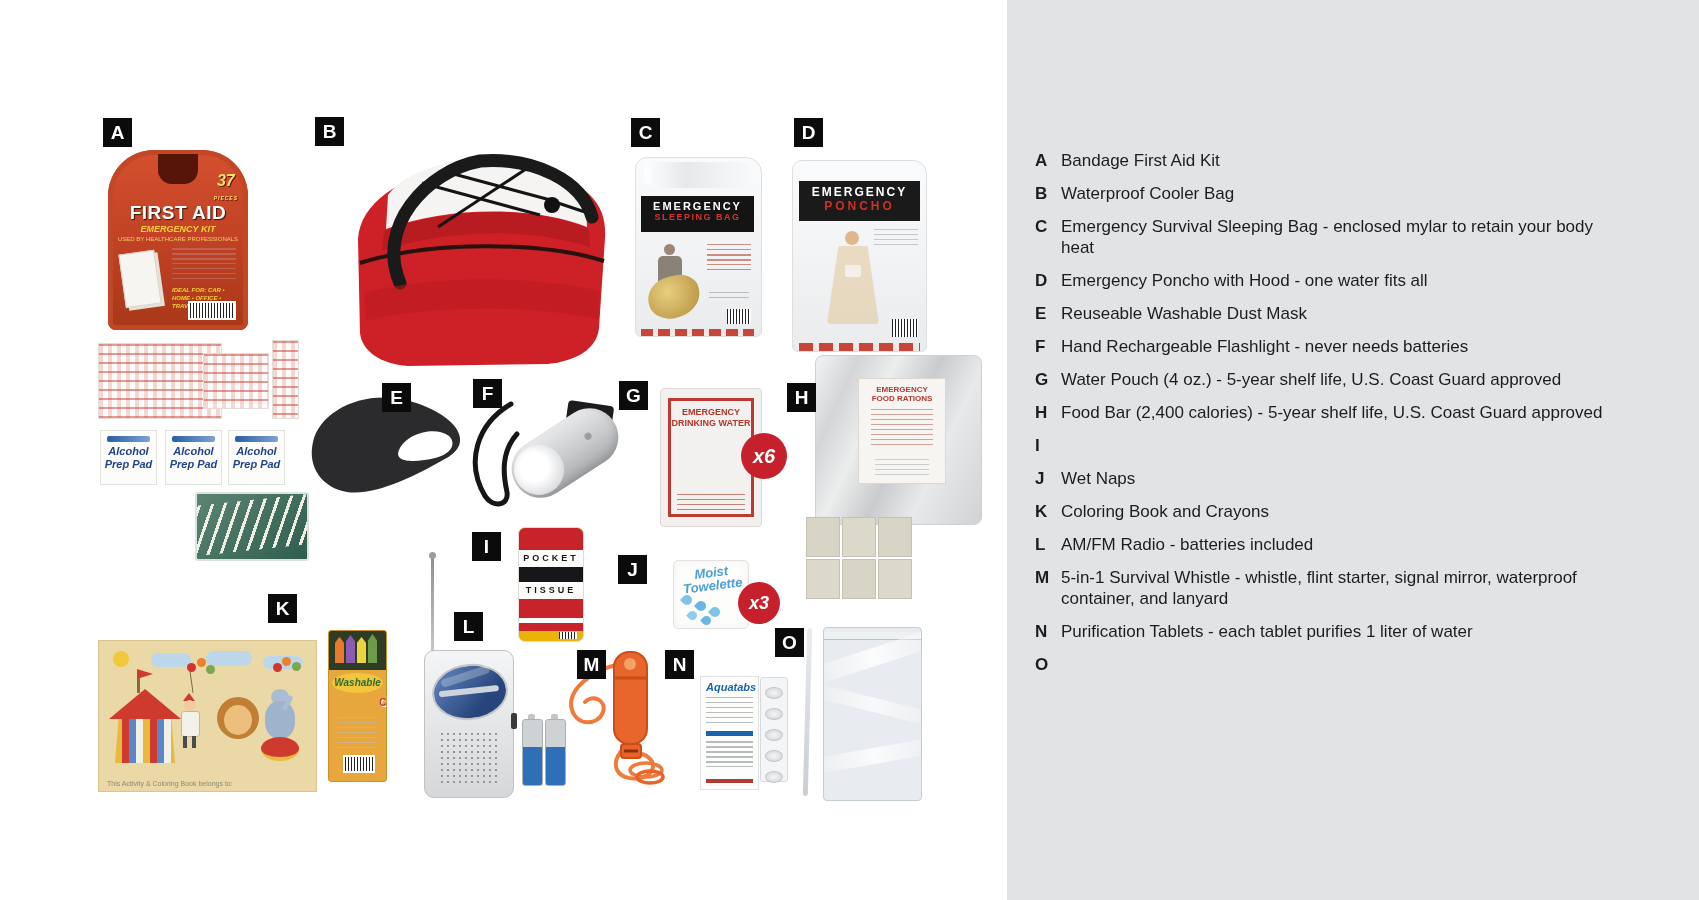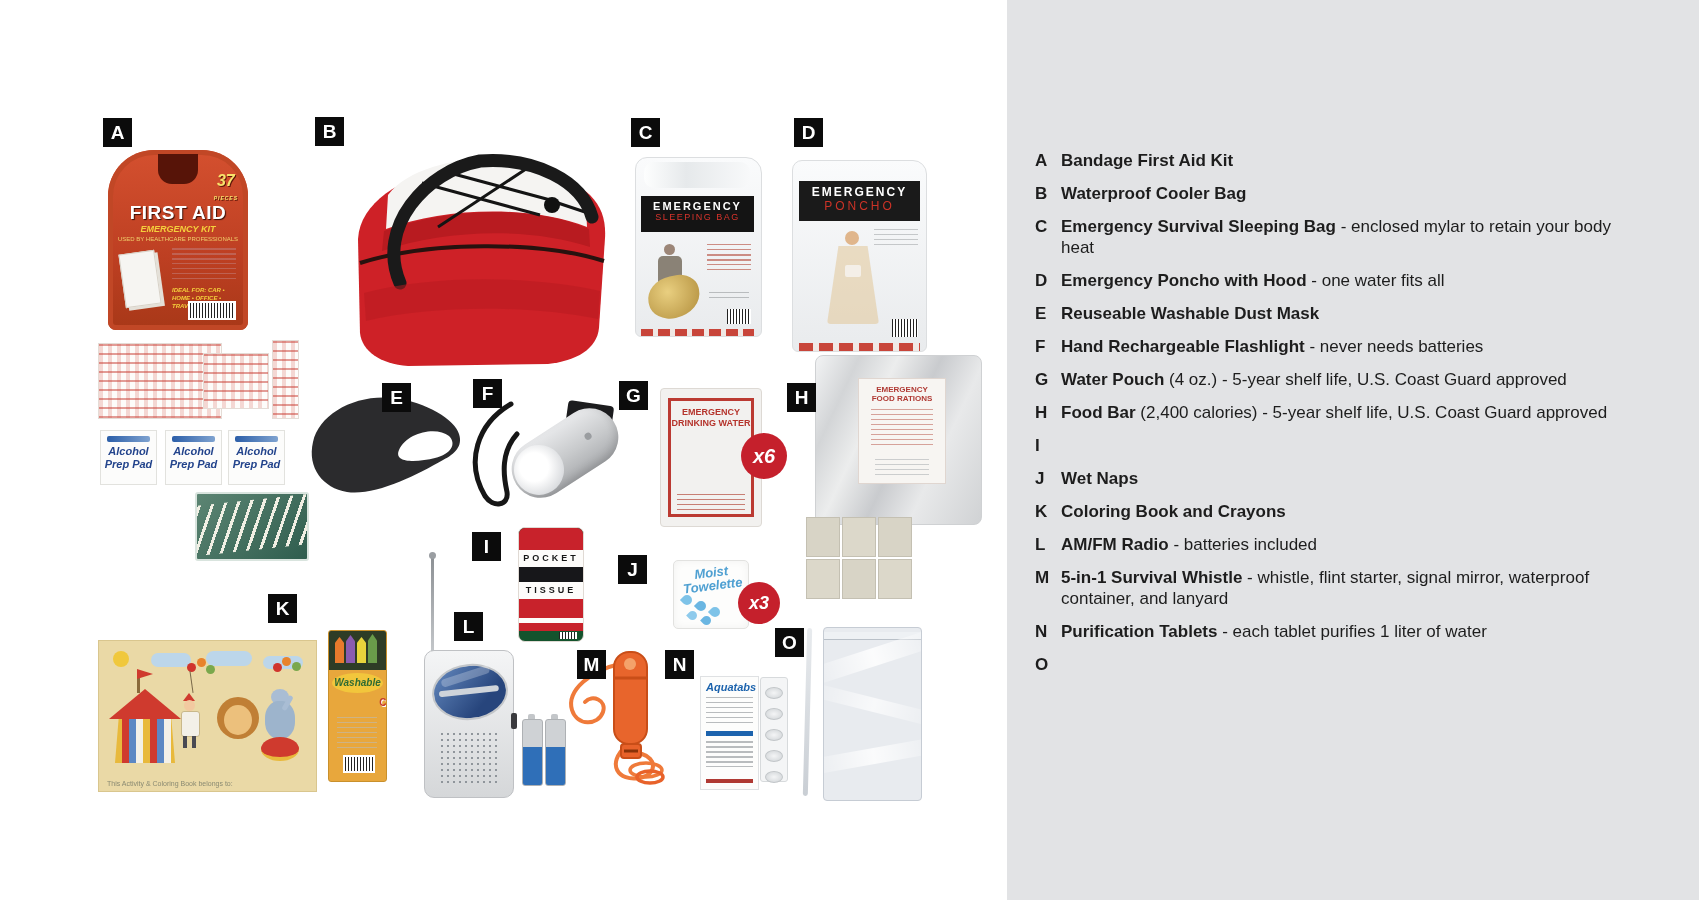--- a/index.html
+++ b/index.html
@@ -8,21 +8,21 @@
   .abs{position:absolute;}
   
   .badge{width:29px;height:29px;background:#0b0b0b;color:#fff;font-weight:bold;font-size:19px;
          display:flex;align-items:center;justify-content:center;z-index:30;}
   
   .legend{left:1007px;top:0;width:692px;height:900px;background:#e2e3e5;}
   .legend ul{list-style:none;margin:0;padding:150px 32px 0 28px;}
   .legend li{display:flex;margin-bottom:12px;font-size:17px;line-height:21px;color:#1d1d1d;}
   .legend .ltr{width:26px;font-weight:bold;flex-shrink:0;}
   .legend .txt{flex:1;max-width:560px;}
-  .legend .txt b{font-weight:bold;}
+  .legend .txt b{font-weight:normal;}
   
   .pkg{background:linear-gradient(180deg,#fafbfc,#e9ebed);border:1px solid #dcdee0;border-radius:8px;}
   .barcode{background:repeating-linear-gradient(90deg,#222 0 1px,#fff 1px 3px);}
   .tinylines{background:repeating-linear-gradient(180deg,#b9bcbe 0 1.5px,transparent 1.5px 5px);}
   .redlines{background:repeating-linear-gradient(180deg,#c06a5e 0 1.5px,transparent 1.5px 5px);}
   .circlebadge{background:#c5202c;color:#fff;border-radius:50%;display:flex;align-items:center;
                justify-content:center;font-weight:bold;font-style:italic;z-index:20;}
   .bandage{background:#fdfcfa;border:1px solid #e4dcd6;
            background-image:repeating-linear-gradient(180deg,rgba(200,60,50,.5) 0 2px,transparent 2px 9px),
            repeating-linear-gradient(90deg,rgba(220,120,110,.28) 0 4px,transparent 4px 9px);}
@@ -100,35 +100,35 @@
     <circle cx="222" cy="62" r="8" fill="#111"></circle>
     <path d="M228 60 L258 70" stroke="#141414" stroke-width="3"></path>
     <path d="M70 140 C46 84 96 28 150 18 M150 18 C205 14 252 38 262 74" stroke="#1a1a1a" stroke-width="13" fill="none" stroke-linecap="round"></path>
     <path d="M34 150 C100 132 200 132 270 148 L268 176 C200 162 102 162 36 178 Z" fill="#b81b20" opacity=".55"></path>
   </svg>
 
   <div class="abs pkg" style="left:635px;top:157px;width:125px;height:178px;border-radius:12px 16px 6px 6px;">
     <div class="abs" style="left:8px;top:4px;width:106px;height:26px;background:linear-gradient(90deg,#fdfefe,#e6e9eb 40%,#f8f9fa);border-radius:10px;"></div>
     <div class="abs" style="left:5px;top:38px;width:113px;height:36px;background:#141414;text-align:center;">
       <div style="color:#fff;font-weight:bold;font-size:11px;letter-spacing:2px;margin-top:4px;">EMERGENCY</div>
-      <div style="color:#d8342c;font-weight:normal;font-size:9px;letter-spacing:1.5px;">SLEEPING BAG</div>
+      <div style="color:#d8342c;font-weight:bold;font-size:9px;letter-spacing:1.5px;">SLEEPING BAG</div>
     </div>
     <div class="abs" style="left:28px;top:86px;width:11px;height:11px;border-radius:50%;background:#9c8678;"></div>
     <div class="abs" style="left:22px;top:98px;width:24px;height:34px;border-radius:5px;background:#8a8276;"></div>
     <div class="abs redlines" style="right:10px;top:86px;width:44px;height:26px;opacity:.75;"></div>
     <div class="abs" style="left:12px;bottom:18px;width:52px;height:42px;background:radial-gradient(circle at 40% 35%,#e9cf80,#b08c3a);border-radius:50% 40% 55% 45%;transform:rotate(-12deg);"></div>
     <div class="abs tinylines" style="right:12px;bottom:34px;width:40px;height:10px;"></div>
     <div class="abs barcode" style="right:10px;bottom:12px;width:24px;height:15px;"></div>
     <div class="abs" style="left:5px;bottom:0;width:113px;height:7px;background:repeating-linear-gradient(90deg,#c8453a 0 12px,#f0e8e4 12px 17px);"></div>
   </div>
 
   <div class="abs pkg" style="left:792px;top:160px;width:133px;height:190px;border-radius:10px 14px 6px 6px;">
     <div class="abs" style="left:6px;top:20px;width:121px;height:40px;background:#1a1a1a;text-align:center;">
       <div style="color:#fff;font-weight:bold;font-size:12px;letter-spacing:2px;margin-top:4px;">EMERGENCY</div>
-      <div style="color:#cc3327;font-weight:normal;font-size:12px;letter-spacing:3px;">PONCHO</div>
+      <div style="color:#cc3327;font-weight:bold;font-size:12px;letter-spacing:3px;">PONCHO</div>
     </div>
     <div class="abs tinylines" style="right:8px;top:68px;width:44px;height:20px;opacity:.8;"></div>
     <div class="abs" style="left:52px;top:70px;width:14px;height:14px;border-radius:50%;background:#e0b68c;"></div>
     <div class="abs" style="left:34px;top:85px;width:52px;height:78px;background:rgba(226,198,152,.55);clip-path:polygon(22% 0,78% 0,100% 100%,0 100%);border-radius:4px;"></div>
     <div class="abs" style="left:52px;top:104px;width:16px;height:12px;background:#f4efe8;border-radius:2px;"></div>
     <div class="abs barcode" style="right:8px;bottom:14px;width:26px;height:18px;"></div>
     <div class="abs" style="left:6px;bottom:0;width:121px;height:8px;background:repeating-linear-gradient(90deg,#c8453a 0 14px,#f0e8e4 14px 20px);"></div>
   </div>
 
   <svg class="abs" style="left:303px;top:388px;" width="168" height="118" viewBox="0 0 168 118">
@@ -167,21 +167,21 @@
       <div class="abs tinylines" style="left:16px;bottom:8px;width:54px;height:16px;opacity:.7;"></div>
     </div>
   </div>
   <div class="abs" style="left:806px;top:517px;width:32px;height:38px;background:#d8d4c6;border:1px solid #c4c0b2;"></div>
   <div class="abs" style="left:842px;top:517px;width:32px;height:38px;background:#dcd8ca;border:1px solid #c4c0b2;"></div>
   <div class="abs" style="left:878px;top:517px;width:32px;height:38px;background:#d8d4c6;border:1px solid #c4c0b2;"></div>
   <div class="abs" style="left:806px;top:559px;width:32px;height:38px;background:#dcd8ca;border:1px solid #c4c0b2;"></div>
   <div class="abs" style="left:842px;top:559px;width:32px;height:38px;background:#d8d4c6;border:1px solid #c4c0b2;"></div>
   <div class="abs" style="left:878px;top:559px;width:32px;height:38px;background:#dcd8ca;border:1px solid #c4c0b2;"></div>
 
-  <div class="abs" style="left:518px;top:527px;width:64px;height:113px;border-radius:7px;overflow:hidden;border:1px solid #e0dad4;background:#14532d;">
+  <div class="abs" style="left:518px;top:527px;width:64px;height:113px;border-radius:7px;overflow:hidden;border:1px solid #e0dad4;background:#eab308;">
     <div style="height:22px;background:#c8222b;"></div>
     <div style="height:17px;background:#fdfcfa;text-align:center;color:#171717;font-weight:bold;font-size:9px;letter-spacing:3px;line-height:17px;">POCKET</div>
     <div style="height:15px;background:#17171a;"></div>
     <div style="height:17px;background:#fdfcfa;text-align:center;color:#171717;font-weight:bold;font-size:9px;letter-spacing:3px;line-height:17px;">TISSUE</div>
     <div style="height:19px;background:#c8222b;"></div>
     <div style="height:5px;background:#fdfcfa;"></div>
     <div style="height:8px;background:#c8222b;"></div>
     <div class="abs barcode" style="right:6px;bottom:2px;width:18px;height:7px;"></div>
   </div>
 

